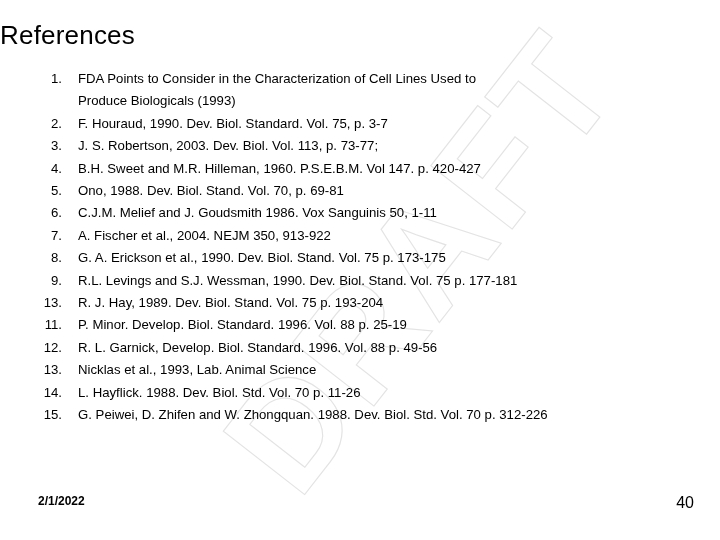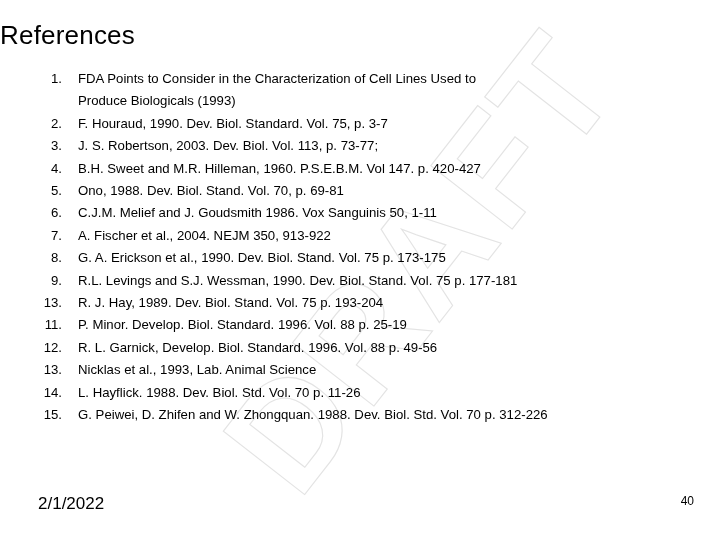--- a/index.html
+++ b/index.html
@@ -87,27 +87,28 @@
     left: 0;
     top: 494px;
     width: 720px;
     height: 22px;
     z-index: 2;
   }
   #footer-date {
     position: absolute;
     left: 38px;
     top: 0;
-    font-size: 17px;
+    font-size: 12px;
+    font-weight: bold;
   }
   #footer-page {
     position: absolute;
     right: 26px;
     top: 0;
-    font-size: 12px;
+    font-size: 16px;
   }
 </style>
 </head>
 <body>
 
 <div id="slide">
 
   <svg id="watermark" viewBox="0 0 720 540" xmlns="http://www.w3.org/2000/svg" aria-hidden="true">
     <g transform="rotate(-52 430 270)">
       <text x="430" y="270" text-anchor="middle" dominant-baseline="middle">DRAFT</text>

